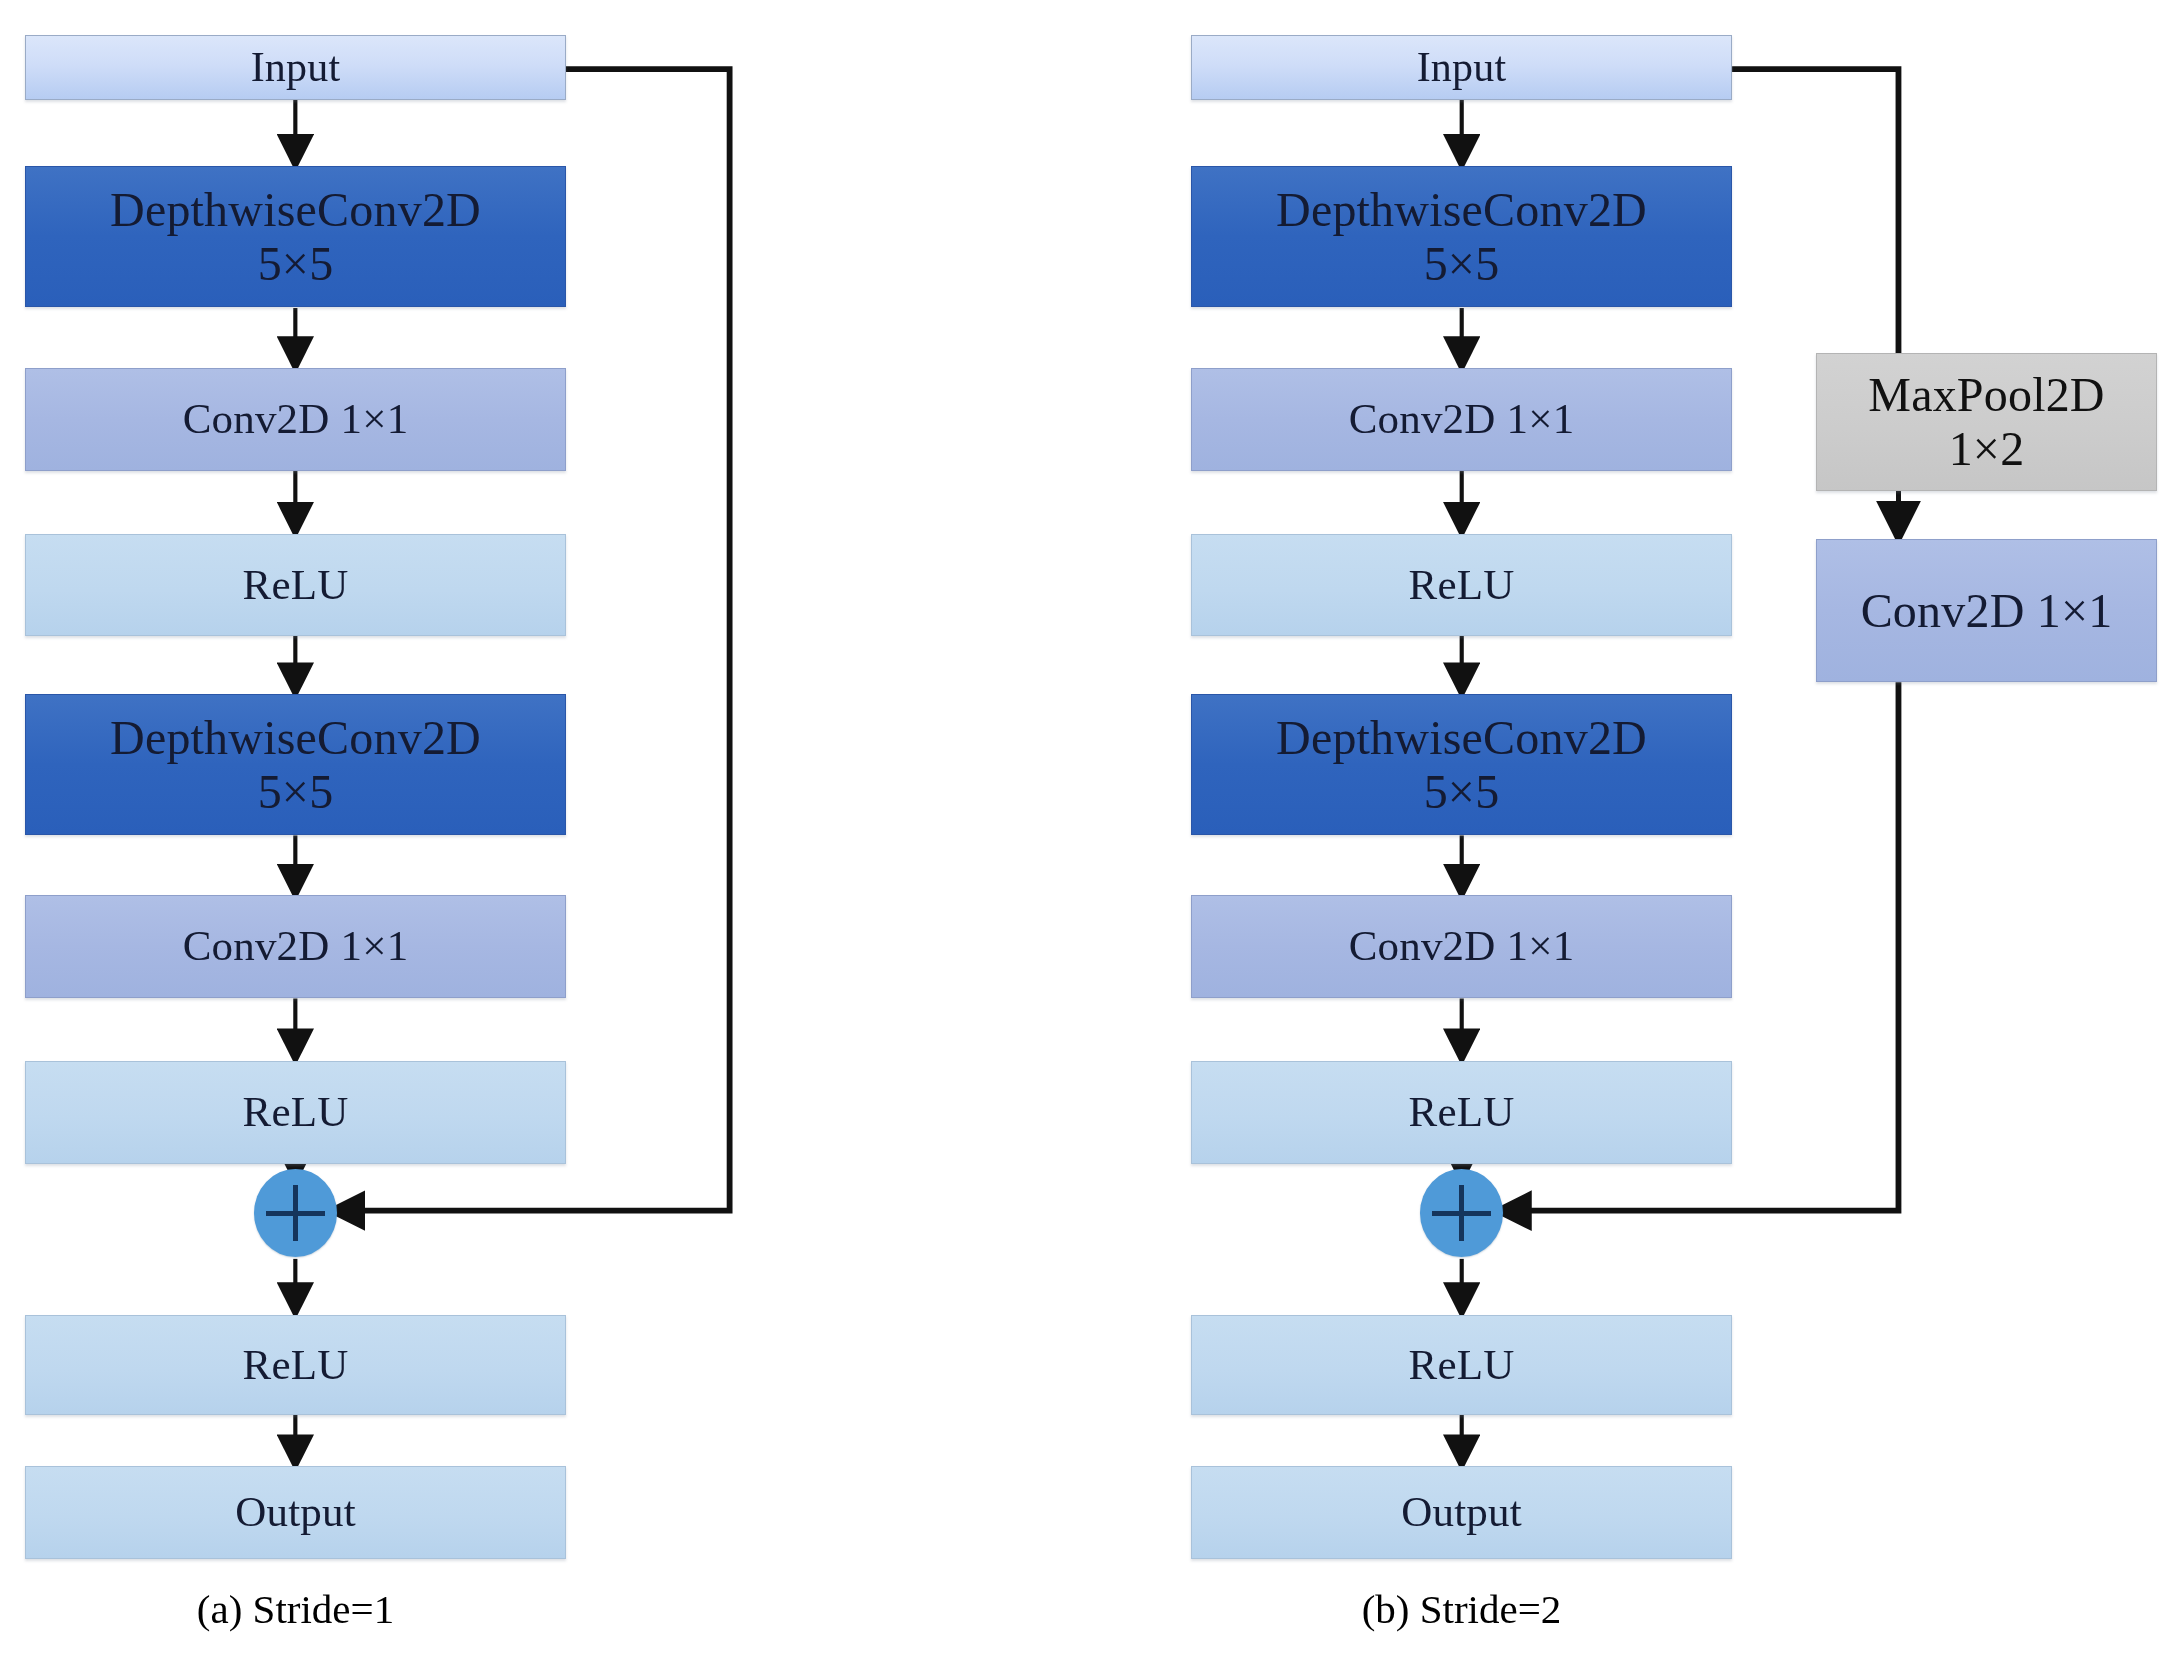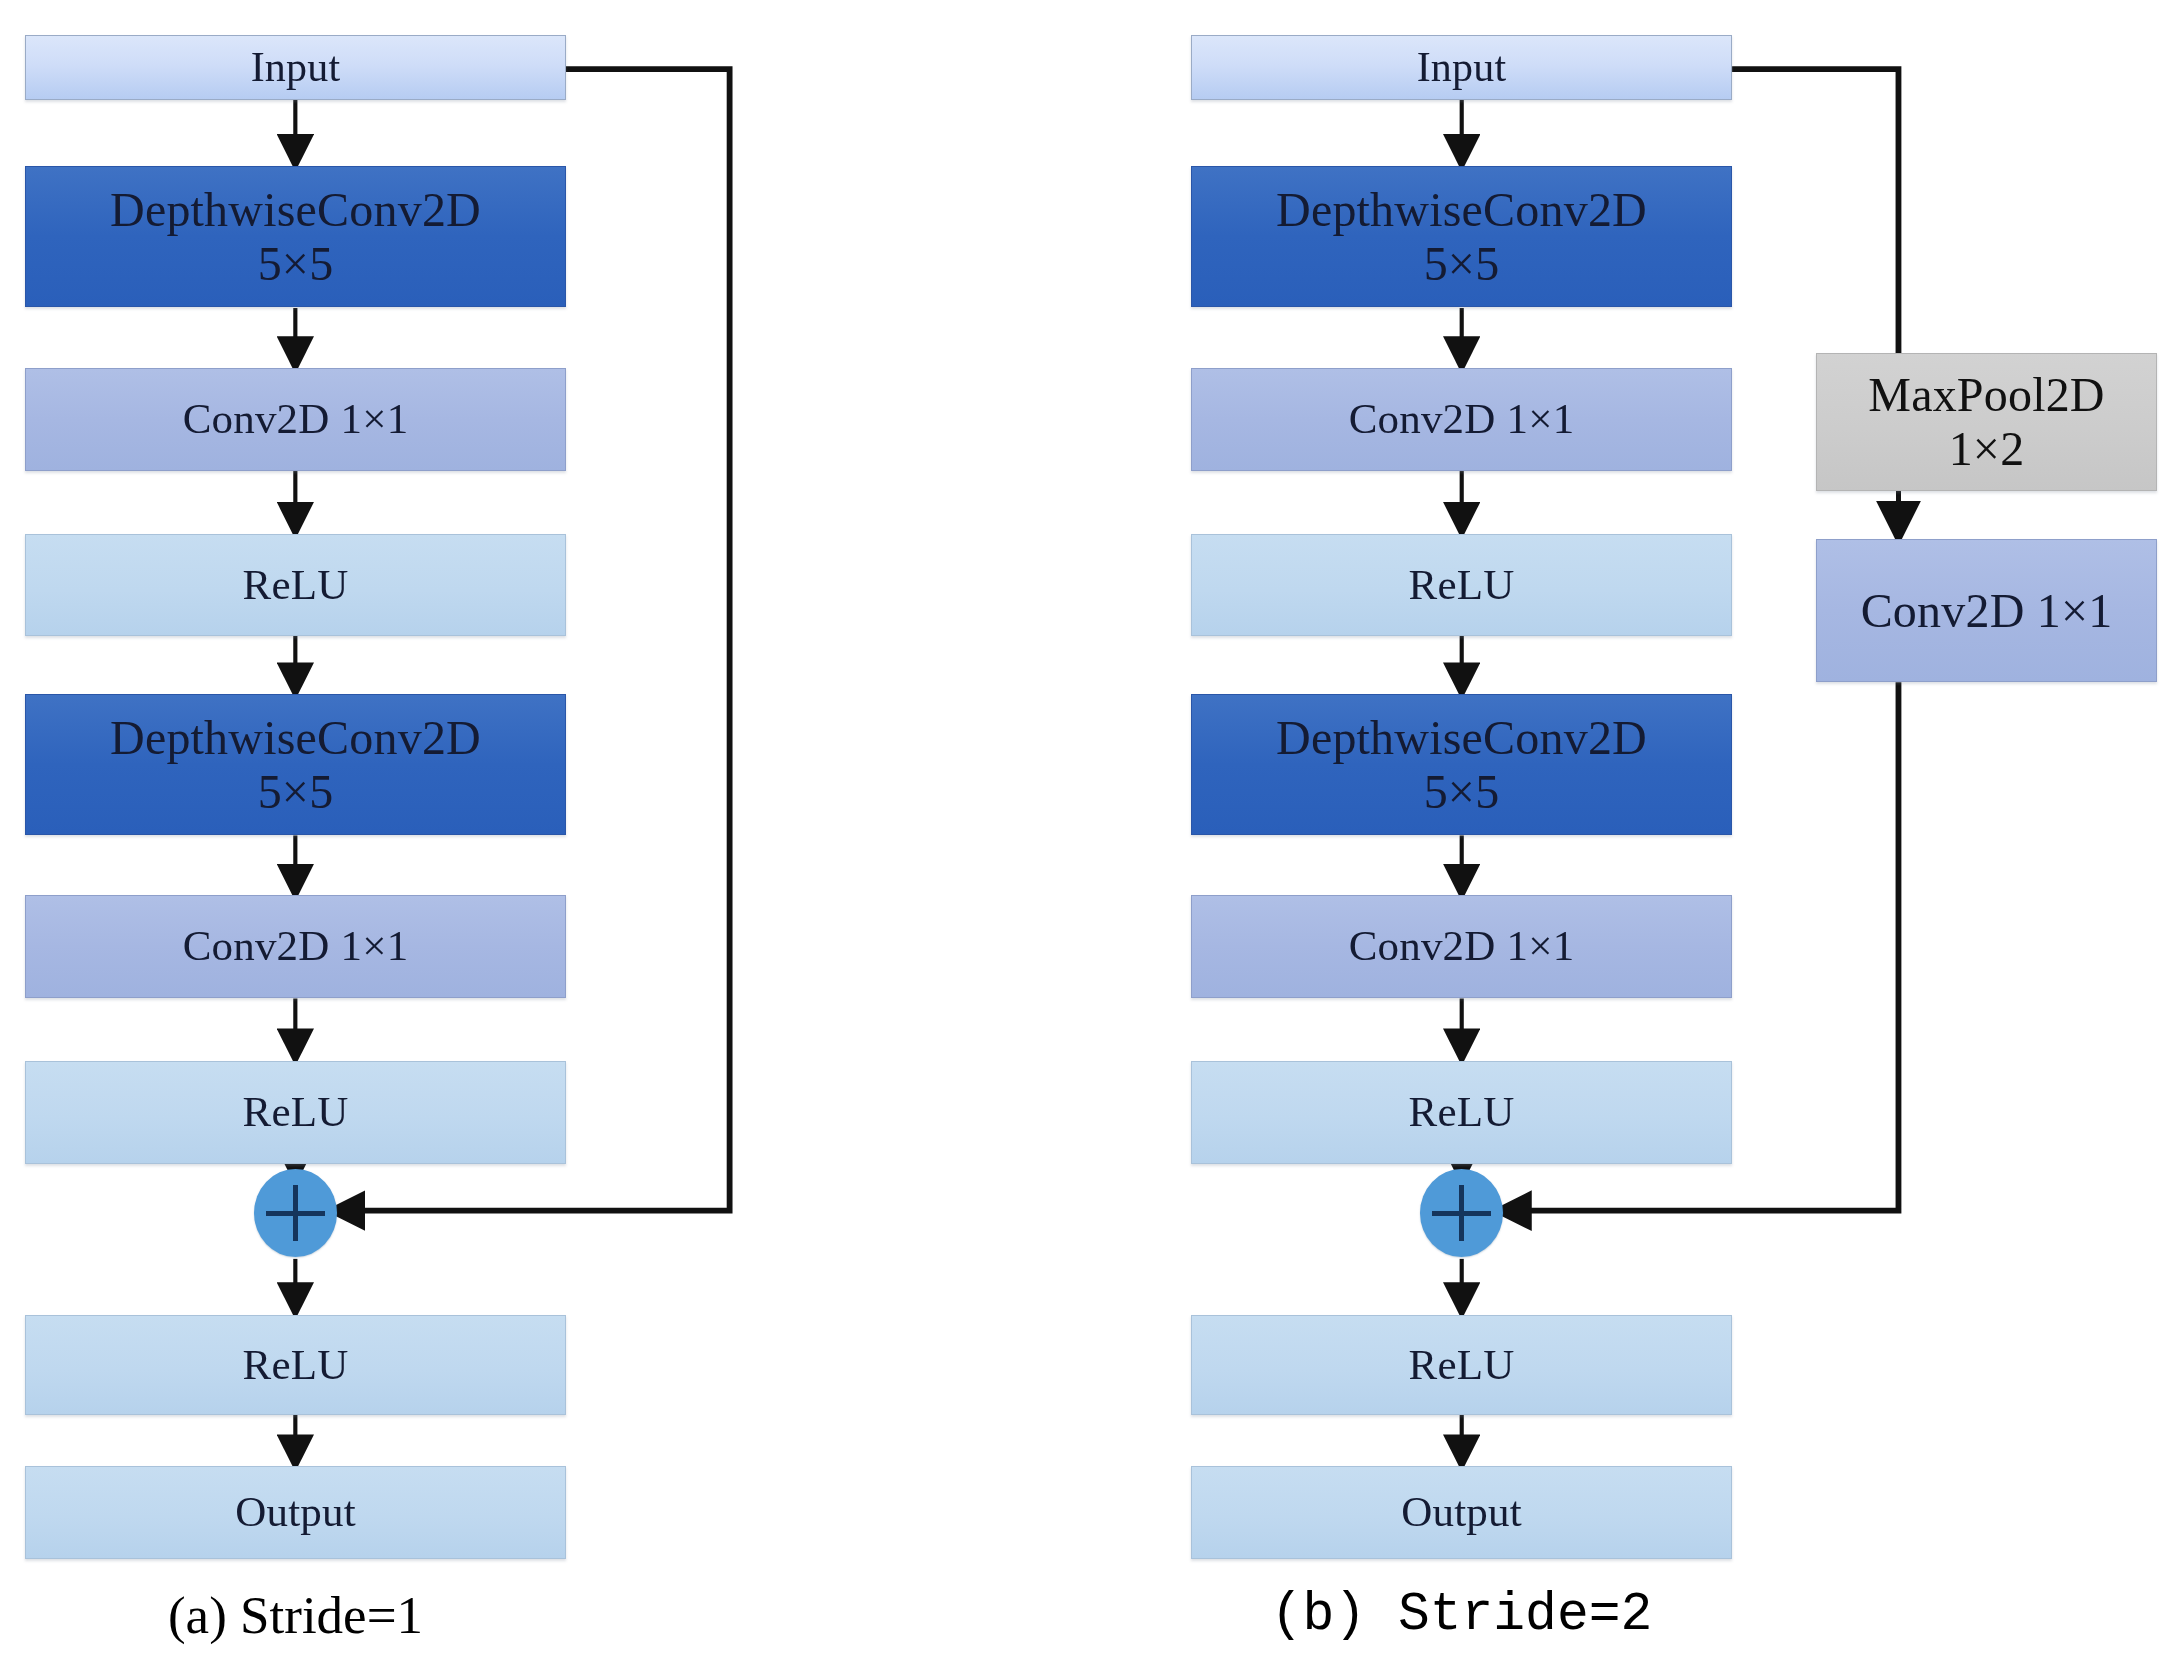--- a/index.html
+++ b/index.html
@@ -87,21 +87,21 @@
   }
   .addnode::after {
     top: 50%; left: 14%;
     height: 5px; width: 72%;
     margin-top: -2.5px;
   }
 
   
   .caption {
     position: absolute;
-    font-size: 53px;
+    font-size: 41px;
     color: #000000;
     text-align: center;
     white-space: nowrap;
   }
 
   
   #wires {
     position: absolute;
     left: 0; top: 0;
     width: 2183px;
@@ -203,16 +203,16 @@
 
   <div class="node c-relu fs-big" style="left:1191px; top:1315px; width:541px; height:100px;">ReLU</div>
 
   <div class="node c-relu fs-big" style="left:1191px; top:1466px; width:541px; height:93px;">Output</div>
 
   <div class="node c-pool fs-small" style="left:1816px; top:353px; width:341px; height:138px;">MaxPool2D
 1×2</div>
 
   <div class="node c-conv fs-small" style="left:1816px; top:539px; width:341px; height:143px;">Conv2D 1×1</div>
 
-  <div class="caption" style="left:1191px; top:1585px; width:541px;font-family:Liberation Mono, monospace;">(b) Stride=2</div>
+  <div class="caption" style="left:1191px; top:1585px; width:541px;">(b) Stride=2</div>
 
 </div>
 
 
 </body></html>

